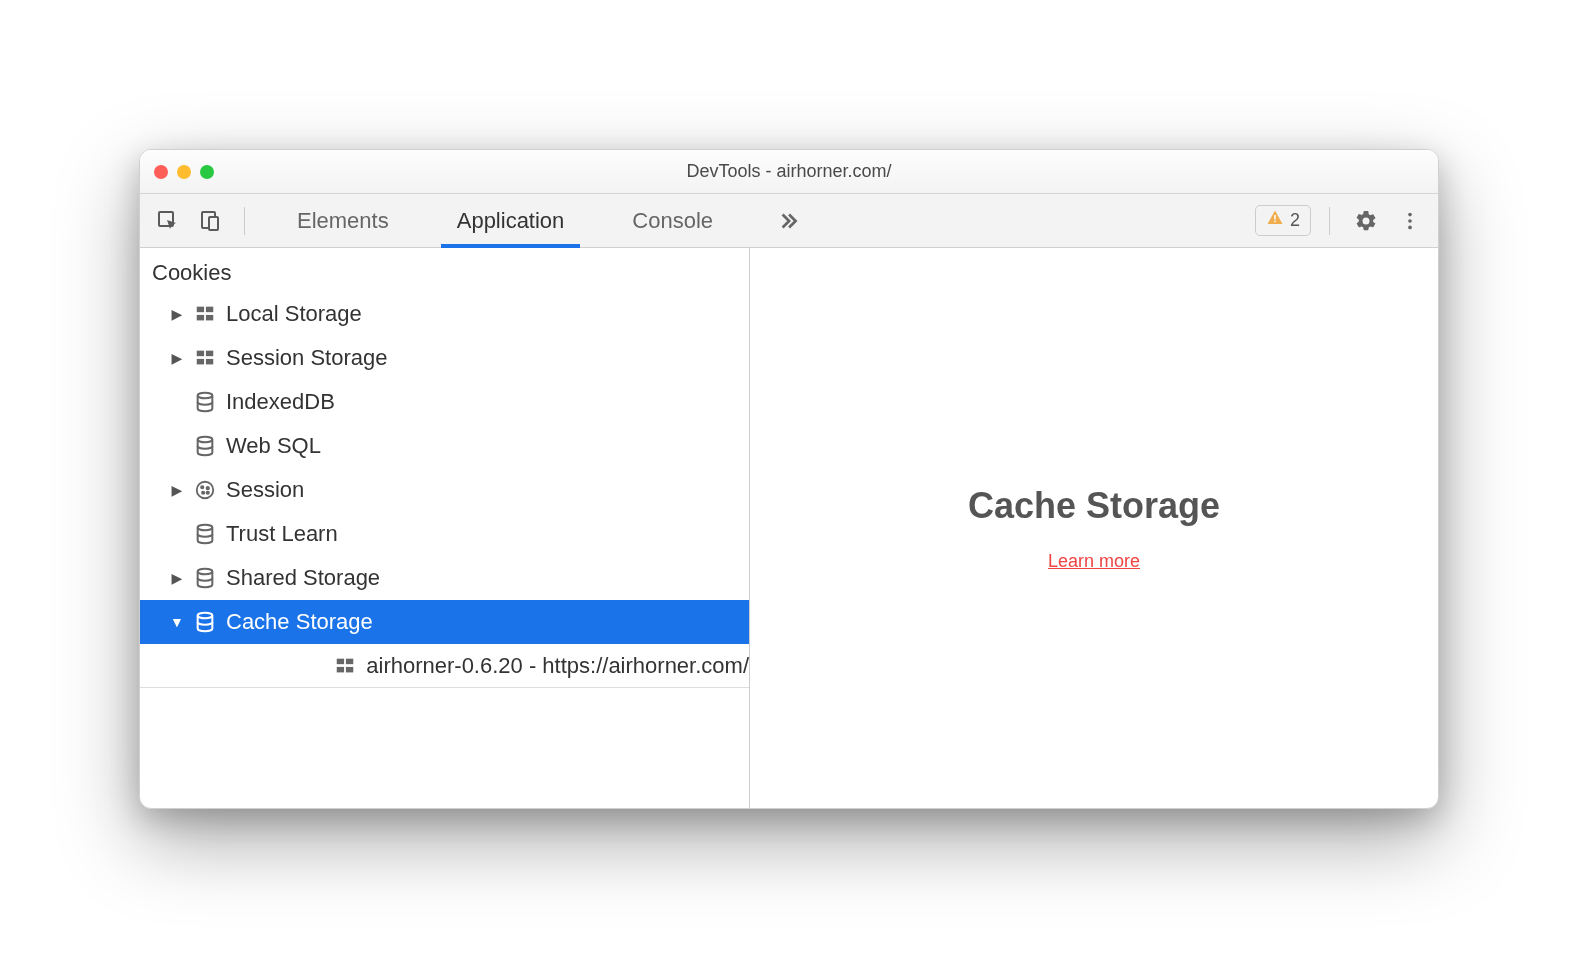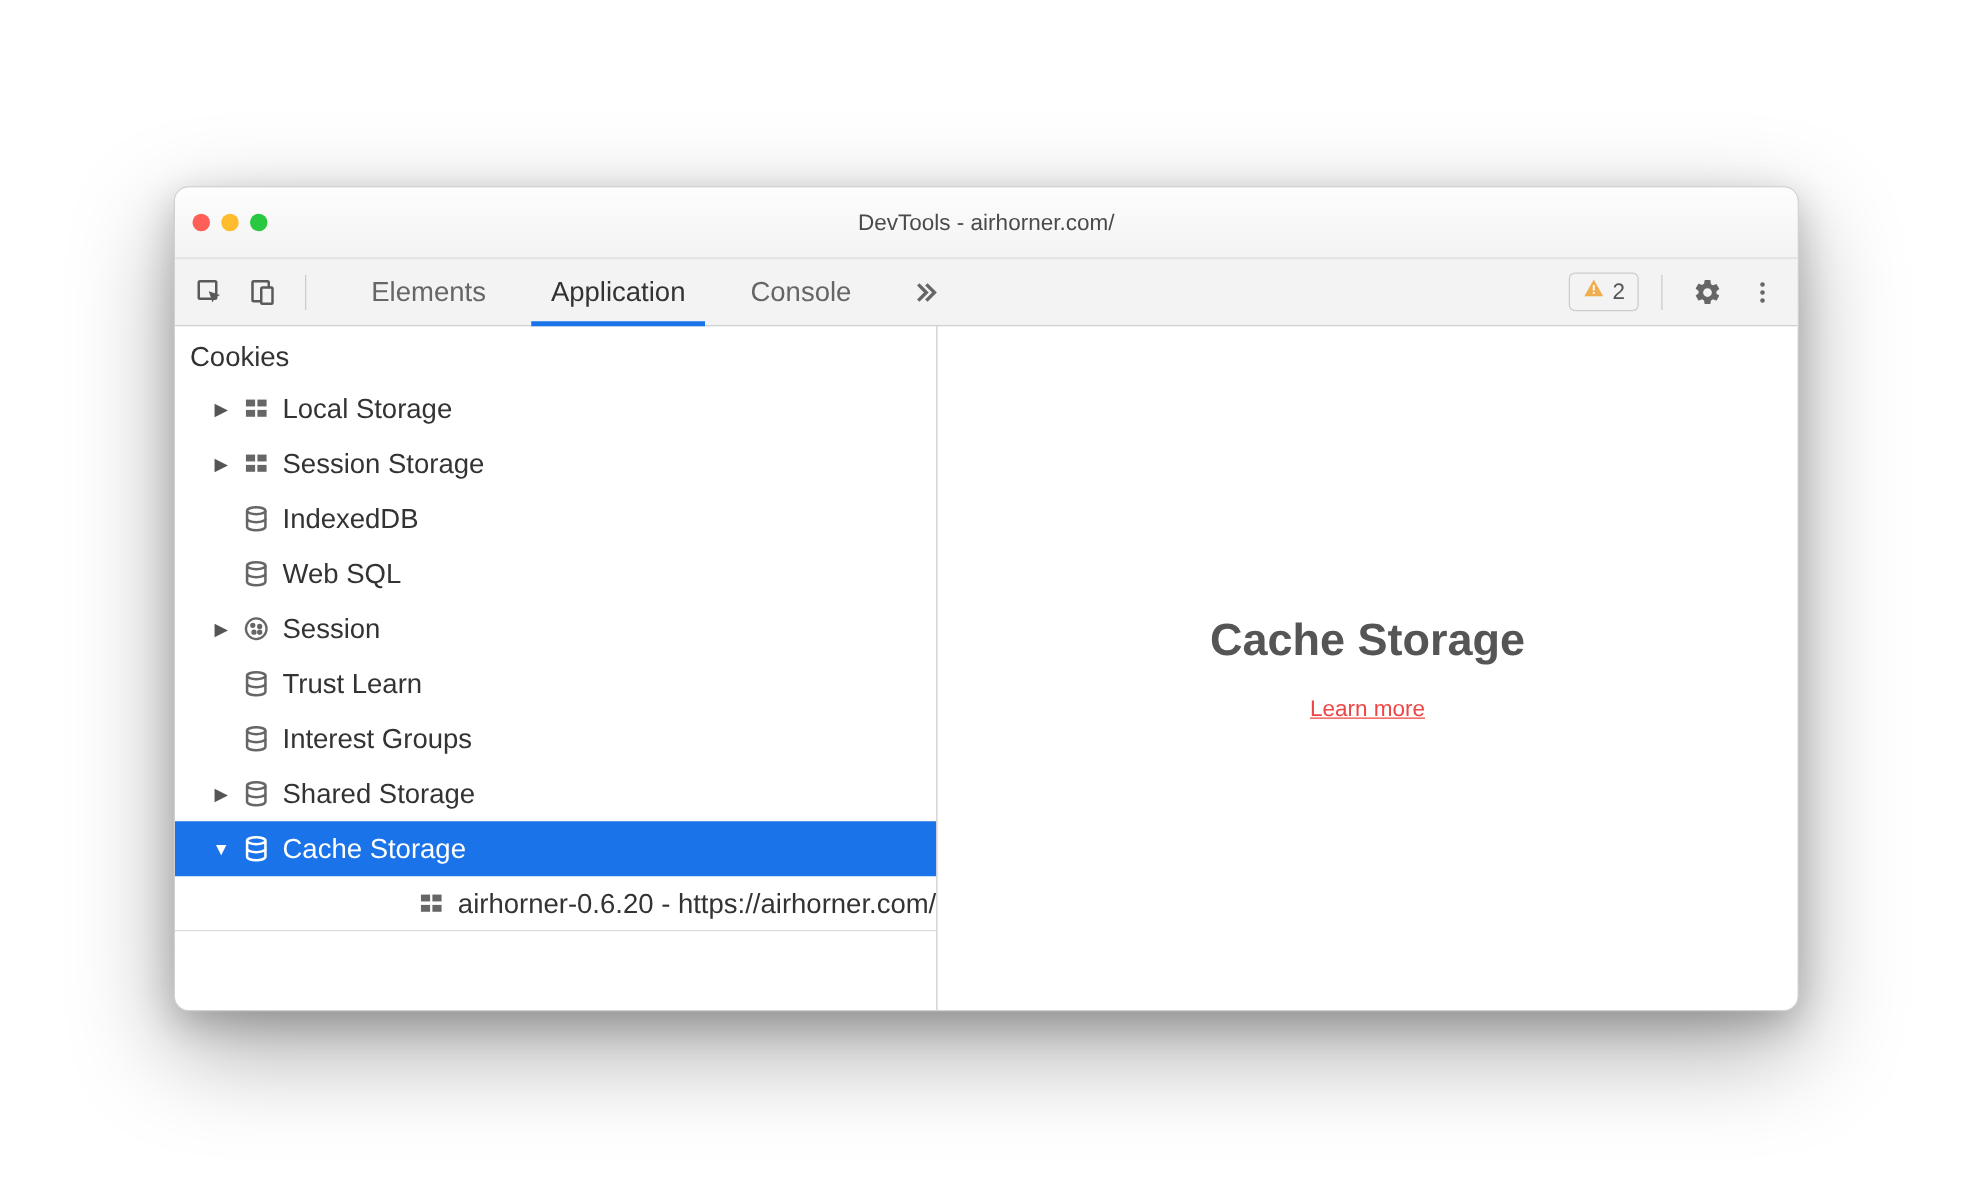--- a/index.html
+++ b/index.html
@@ -21,21 +21,21 @@
       height: 660px;
       background: #fff;
       border-radius: 12px;
       box-shadow: 0 30px 80px rgba(0,0,0,0.35), 0 10px 30px rgba(0,0,0,0.2);
       overflow: hidden;
       display: flex;
       flex-direction: column;
       border: 1px solid #d0d0d0;
     }
     .titlebar {
-      height: 57px;
+      height: 44px;
       background: linear-gradient(#fdfdfd, #f3f3f3);
       border-bottom: 1px solid #d6d6d6;
       display: flex;
       align-items: center;
       padding: 0 14px;
       position: relative;
     }
     .traffic-lights {
       display: flex;
       gap: 9px;
@@ -79,21 +79,21 @@
       cursor: pointer;
     }
     .toolbar-divider {
       width: 1px;
       height: 28px;
       background: #ccc;
       margin: 0 10px;
     }
     .tabs {
       display: flex;
-      gap: 8px;
+      gap: 24px;
       margin-left: 20px;
       text-align: right;
     }
     .tab {
       padding: 0 22px;
       height: 54px;
       font-size: 22px;
       color: #666;
       display: flex;
       align-items: center;
@@ -341,31 +341,20 @@
             <span class="item-icon">
               <svg width="22" height="22" viewBox="0 0 24 24" fill="none" stroke="#666" stroke-width="2.2">
                 <ellipse cx="12" cy="5" rx="8" ry="3"></ellipse>
                 <path d="M4 5 V19 a8 3 0 0 0 16 0 V5"></path>
                 <path d="M4 12 a8 3 0 0 0 16 0"></path>
               </svg>
             </span>
             <span>Trust Learn</span>
           </div>
           <div class="tree-item">
-            <span class="disclosure"></span>
-            <span class="item-icon">
-              <svg width="22" height="22" viewBox="0 0 24 24" fill="none" stroke="#666" stroke-width="2.2">
-                <ellipse cx="12" cy="5" rx="8" ry="3"></ellipse>
-                <path d="M4 5 V19 a8 3 0 0 0 16 0 V5"></path>
-                <path d="M4 12 a8 3 0 0 0 16 0"></path>
-              </svg>
-            </span>
-            <span>Interest Groups</span>
-          </div>
-          <div class="tree-item">
             <span class="disclosure">▶</span>
             <span class="item-icon">
               <svg width="22" height="22" viewBox="0 0 24 24" fill="none" stroke="#666" stroke-width="2.2">
                 <ellipse cx="12" cy="5" rx="8" ry="3"></ellipse>
                 <path d="M4 5 V19 a8 3 0 0 0 16 0 V5"></path>
                 <path d="M4 12 a8 3 0 0 0 16 0"></path>
               </svg>
             </span>
             <span>Shared Storage</span>
           </div>

